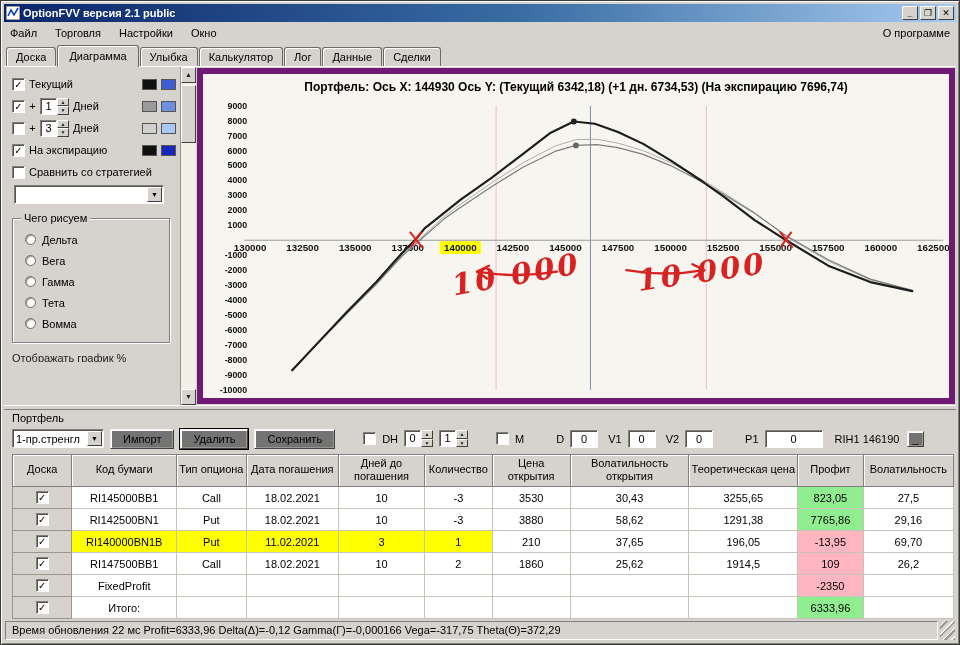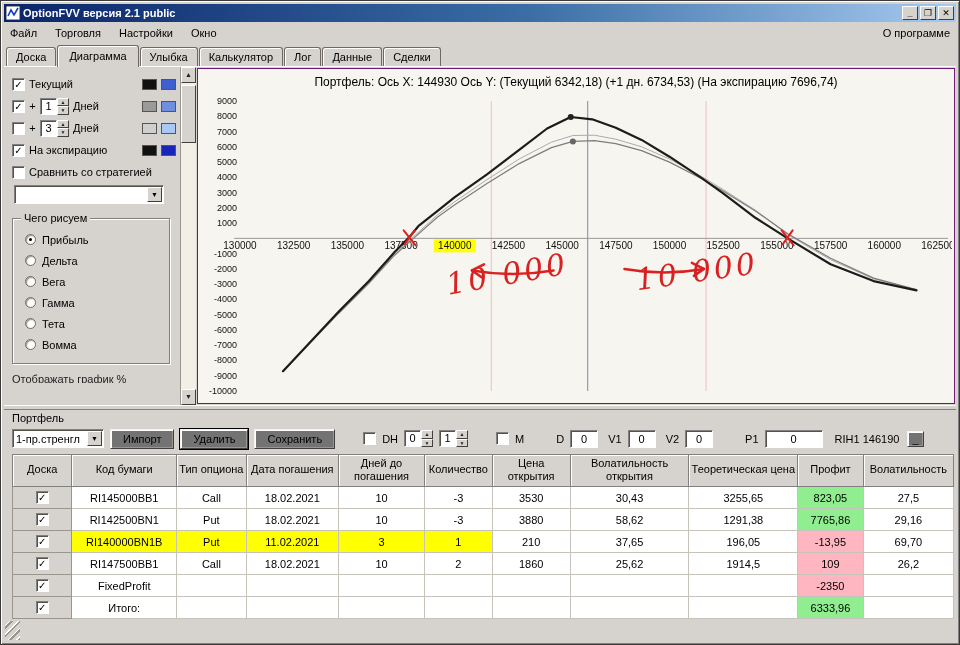--- a/index.html
+++ b/index.html
@@ -63,21 +63,21 @@
   .radio.sel::after{content:"";position:absolute;inset:3px;background:#000;border-radius:50%;}
   .partial{height:11px;line-height:15px;overflow:hidden;margin-top:8px;color:#222;}
 
   .vscroll{width:16px;flex:0 0 16px;display:flex;flex-direction:column;background:#f1efe6;border-left:1px solid #9a968e;}
   .sarrow{height:16px;flex:0 0 16px;background:#d6d3ce;border:1px solid;border-color:#fff #404040 #404040 #fff;
     font-size:7px;line-height:14px;text-align:center;color:#222;}
   .strack{flex:1;position:relative;}
   .sthumb{position:absolute;top:2px;left:0;width:100%;height:58px;background:#d6d3ce;
     border:1px solid;border-color:#fff #404040 #404040 #fff;}
 
-  .chart-panel{flex:1;min-width:0;background:#f7f5ef;border:1px solid #701a75;margin:1px;display:flex;flex-direction:column;}
+  .chart-panel{flex:1;min-width:0;background:#f7f5ef;border:6px solid #701a75;margin:1px;display:flex;flex-direction:column;font-weight:bold;}
   .chart-title{text-align:center;padding:6px 0 2px;font-size:12px;white-space:nowrap;}
   #chart-svg{display:block;margin:0 auto;}
   .tick{font-size:10px;fill:#111;font-family:"Liberation Sans",sans-serif;}
   .ytick{font-size:9px;fill:#111;font-family:"Liberation Sans",sans-serif;}
   .hand{font-size:30px;font-style:italic;letter-spacing:3px;font-family:"DejaVu Serif",serif;}
 
   
   .splitter{height:5px;flex:0 0 5px;background:#d6d3ce;border-top:1px solid #fff;border-bottom:1px solid #808080;}
   .portfolio{flex:0 0 auto;display:flex;flex-direction:column;}
   .portfolio-label{padding:2px 8px 0;height:15px;}
@@ -200,24 +200,20 @@
       </div>
 
       <div class="combo lp-combo">
         <span class="combo-val"></span>
         <span class="combo-btn">▼</span>
       </div>
 
       <div class="group">
         <span class="group-title">Чего рисуем</span>
         <div>
-            <div class="rrow">
-              <span class="radio sel"></span>
-              <span>Прибыль</span>
-            </div>
             <div class="rrow">
               <span class="radio"></span>
               <span>Дельта</span>
             </div>
             <div class="rrow">
               <span class="radio"></span>
               <span>Вега</span>
             </div>
             <div class="rrow">
               <span class="radio"></span>
@@ -458,16 +454,17 @@
               <td></td>
               <td style="background: rgb(144, 238, 144);">6333,96</td>
               <td></td>
             </tr>
           </tbody>
         </table>
     </div>
   </div>
 
   <div class="statusbar">
+    <div class="status-panel">Время обновления 22 мс   Profit=6333,96 Delta(Δ)=-0,12 Gamma(Г)=-0,000166 Vega=-317,75 Theta(Θ)=372,29</div>
     <div class="grip"></div>
   </div>
 
 </div>
 
 </body></html>

